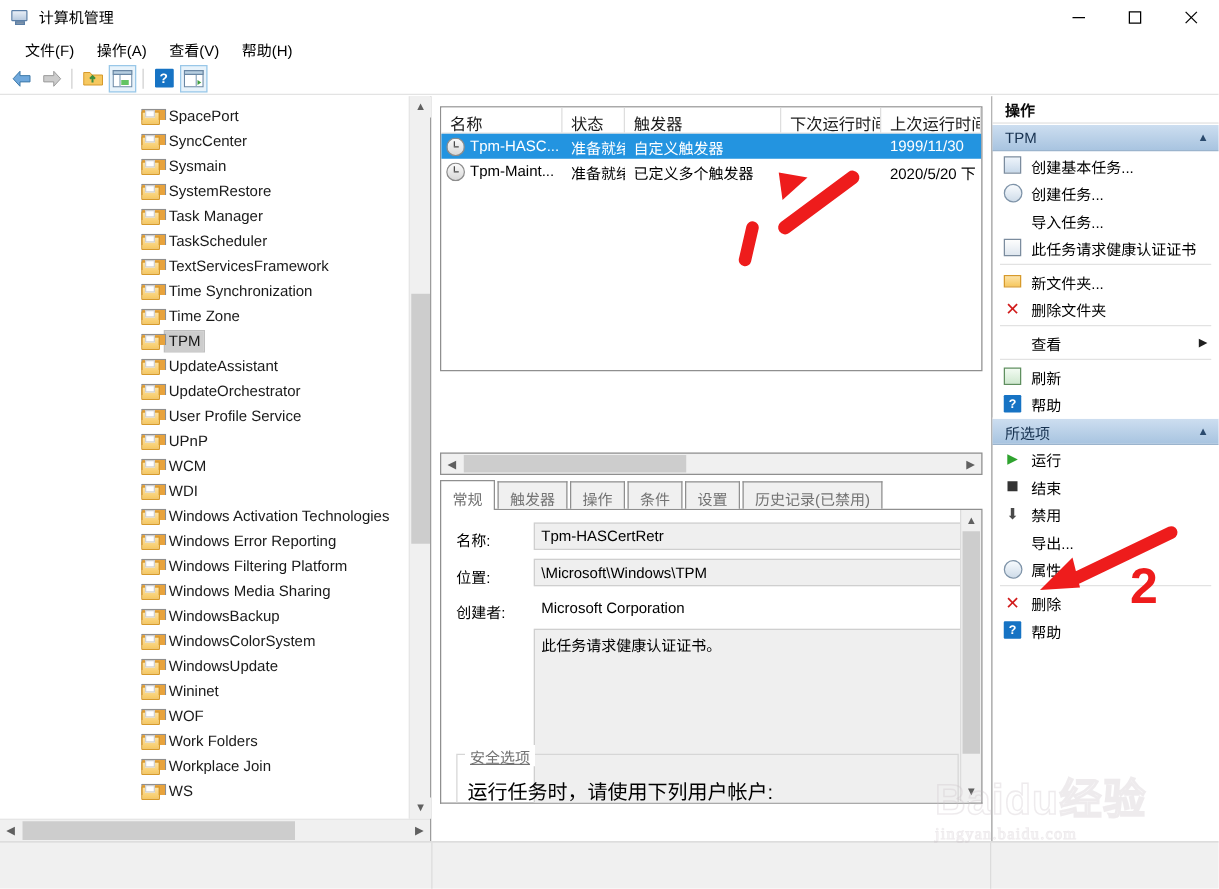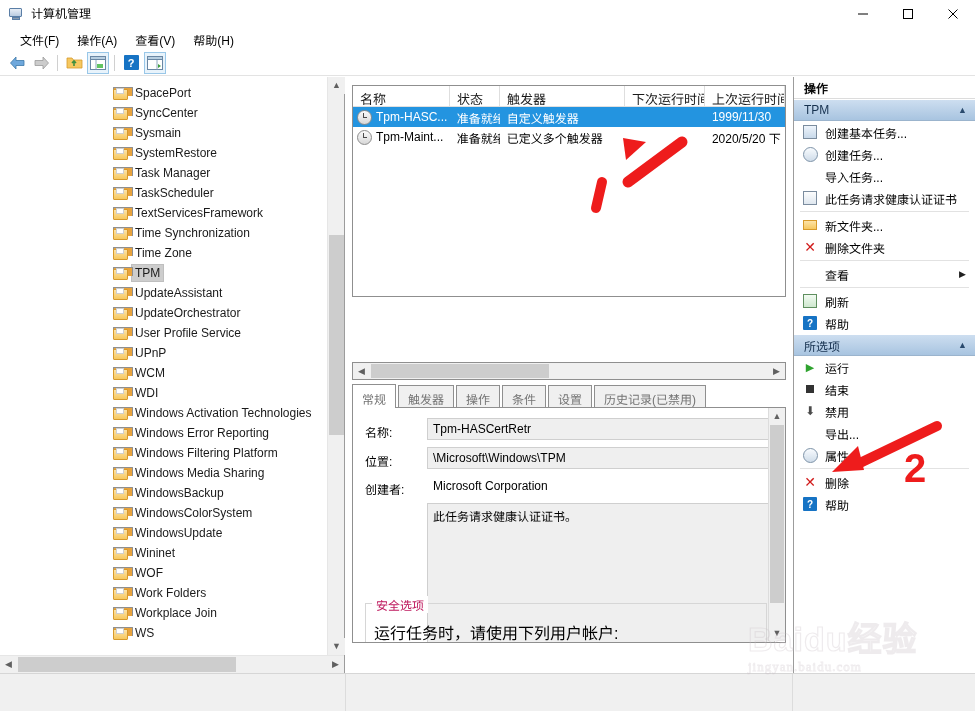--- a/index.html
+++ b/index.html
@@ -305,21 +305,21 @@
 
   .secbox {
     position: absolute; left: 12px; top: 195px;
     width: 402px; height: 200px;
     border: 1px solid #d6d6d6;
     box-sizing: border-box;
   }
   .secbox .legend {
     position: absolute; left: 6px; top: -8px;
     background: #ffffff; padding: 0 4px;
-    font-size: 12px; color: #be185d;
+    font-size: 12px; color: #737373; text-decoration: underline;
   }
   .sectext {
     position: absolute; left: 8px; top: 16px;
     font-size: 16px; color: #000;
   }
 
   
   .detail-vscroll {
     position: absolute; right: 0; top: 0;
     width: 17px; height: 233px;

